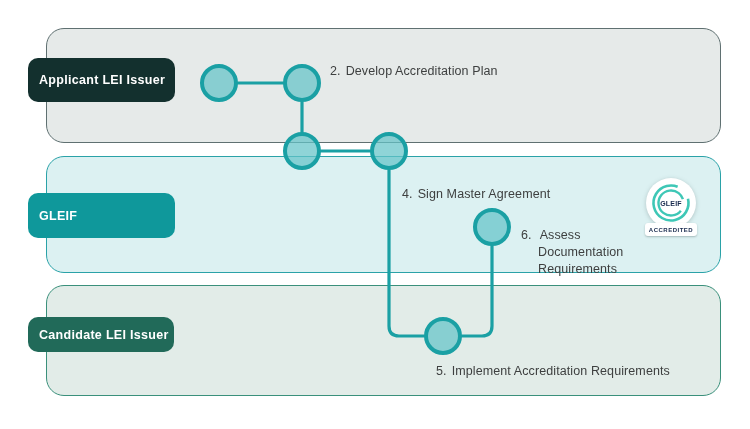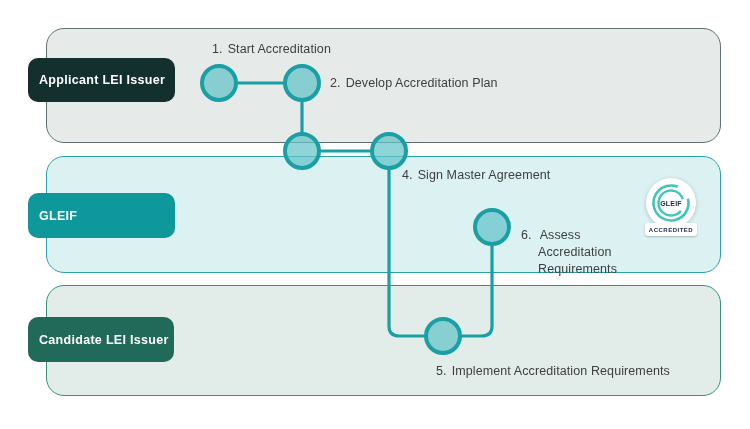--- a/index.html
+++ b/index.html
@@ -21,33 +21,33 @@
   .connector{fill:none;stroke:var(--connector);stroke-width:3.2;stroke-linecap:round;}
   .node{fill:var(--node-fill);fill-opacity:0.72;stroke:var(--connector);stroke-width:4;}
 
   
   .step{position:absolute;color:var(--step-text);font-size:12.5px;font-weight:500;
         line-height:17px;white-space:nowrap;letter-spacing:0.1px;}
   .step .num{margin-right:5px;}
   .step6 .num{margin-right:8px;}
   .step6 .indent{margin-left:17px;}
   .s1{left:212px;top:41px;}
-  .s2{left:330px;top:75px;}
+  .s2{left:330px;top:63px;}
   .s3{left:250px;top:178px;line-height:18px;}
-  .s4{left:402px;top:167px;}
+  .s4{left:402px;top:186px;}
   .s5{left:436px;top:363px;text-align:center;}
   .s6{left:521px;top:215px;margin-top:12px;}
 
   
   .pill{position:absolute;border-radius:10px;display:flex;align-items:center;
         padding-left:11px;box-sizing:border-box;color:#ffffff;font-size:12.5px;
         font-weight:700;letter-spacing:0.3px;white-space:nowrap;}
   .pill1{left:28px;top:58px;width:147px;height:44px;background:var(--pill1-bg);}
   .pill2{left:28px;top:193px;width:147px;height:45px;background:var(--pill2-bg);}
-  .pill3{left:28px;top:317px;width:146px;height:45px;background:var(--pill3-bg);}
+  .pill3{left:28px;top:317px;width:146px;height:35px;background:var(--pill3-bg);}
 
   
   .badge{position:absolute;left:644px;top:177px;width:54px;}
   .badge-circle{display:block;margin:0 auto;filter:drop-shadow(0 1px 2px rgba(40,60,60,0.25));}
   .badge-logo-text{font-family:"Liberation Sans", sans-serif;font-weight:bold;
         font-size:7px;letter-spacing:0.2px;}
   .ribbon{position:relative;margin:-6px auto 0 auto;width:52px;background:#ffffff;
         border-radius:3px;box-shadow:0 1px 2px rgba(40,60,60,0.3);
         text-align:center;padding:4px 0 3px 0;color:var(--badge-text);
         font-size:6px;font-weight:700;letter-spacing:0.5px;}
@@ -68,40 +68,37 @@
     <path class="connector" d="M389,170 L389,326 Q389,336 399,336 L424,336"></path>
     <path class="connector" d="M462,336 L482,336 Q492,336 492,326 L492,246"></path>
     <circle class="node" cx="219" cy="83" r="17"></circle>
     <circle class="node" cx="302" cy="83" r="17"></circle>
     <circle class="node" cx="302" cy="151" r="17"></circle>
     <circle class="node" cx="389" cy="151" r="17"></circle>
     <circle class="node" cx="443" cy="336" r="17"></circle>
     <circle class="node" cx="492" cy="227" r="17"></circle>
   </svg>
 
-  <div class="step s1">
-    <span class="num">1.</span><span>Start Accreditation</span>
-  </div>
 
   <div class="step s2">
     <span class="num">2.</span><span>Develop Accreditation Plan</span>
   </div>
 
 
   <div class="step s4">
     <span class="num">4.</span><span>Sign Master Agreement</span>
   </div>
 
   <div class="step s5">
     <span class="num">5.</span><span>Implement Accreditation Requirements</span>
   </div>
 
   <div class="step s6 step6">
     <div><span class="num">6.</span><span>Assess</span></div>
-    <div class="indent">Accreditation</div>
+    <div class="indent">Documentation</div>
     <div class="indent">Requirements</div>
   </div>
 
   <div class="pill pill1">
     <span>Applicant LEI Issuer</span>
   </div>
   <div class="pill pill2">
     <span>GLEIF</span>
   </div>
   <div class="pill pill3">

